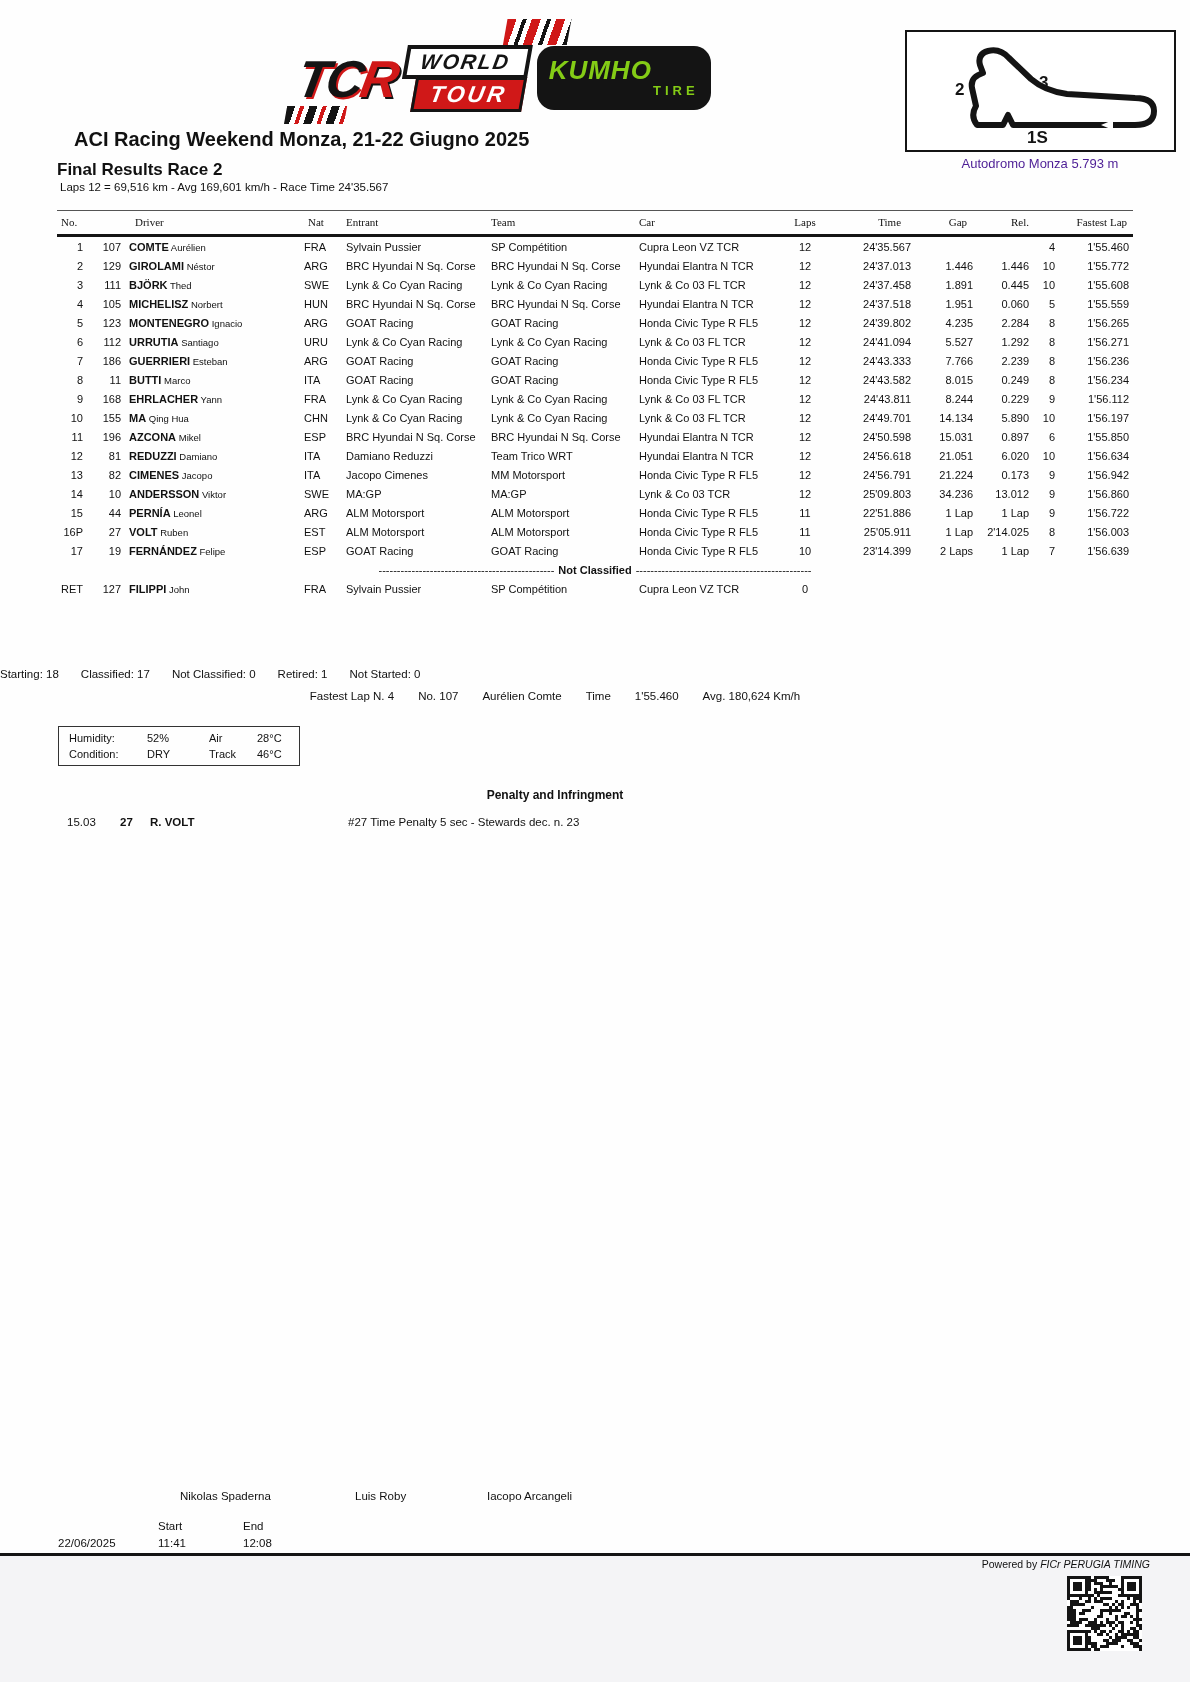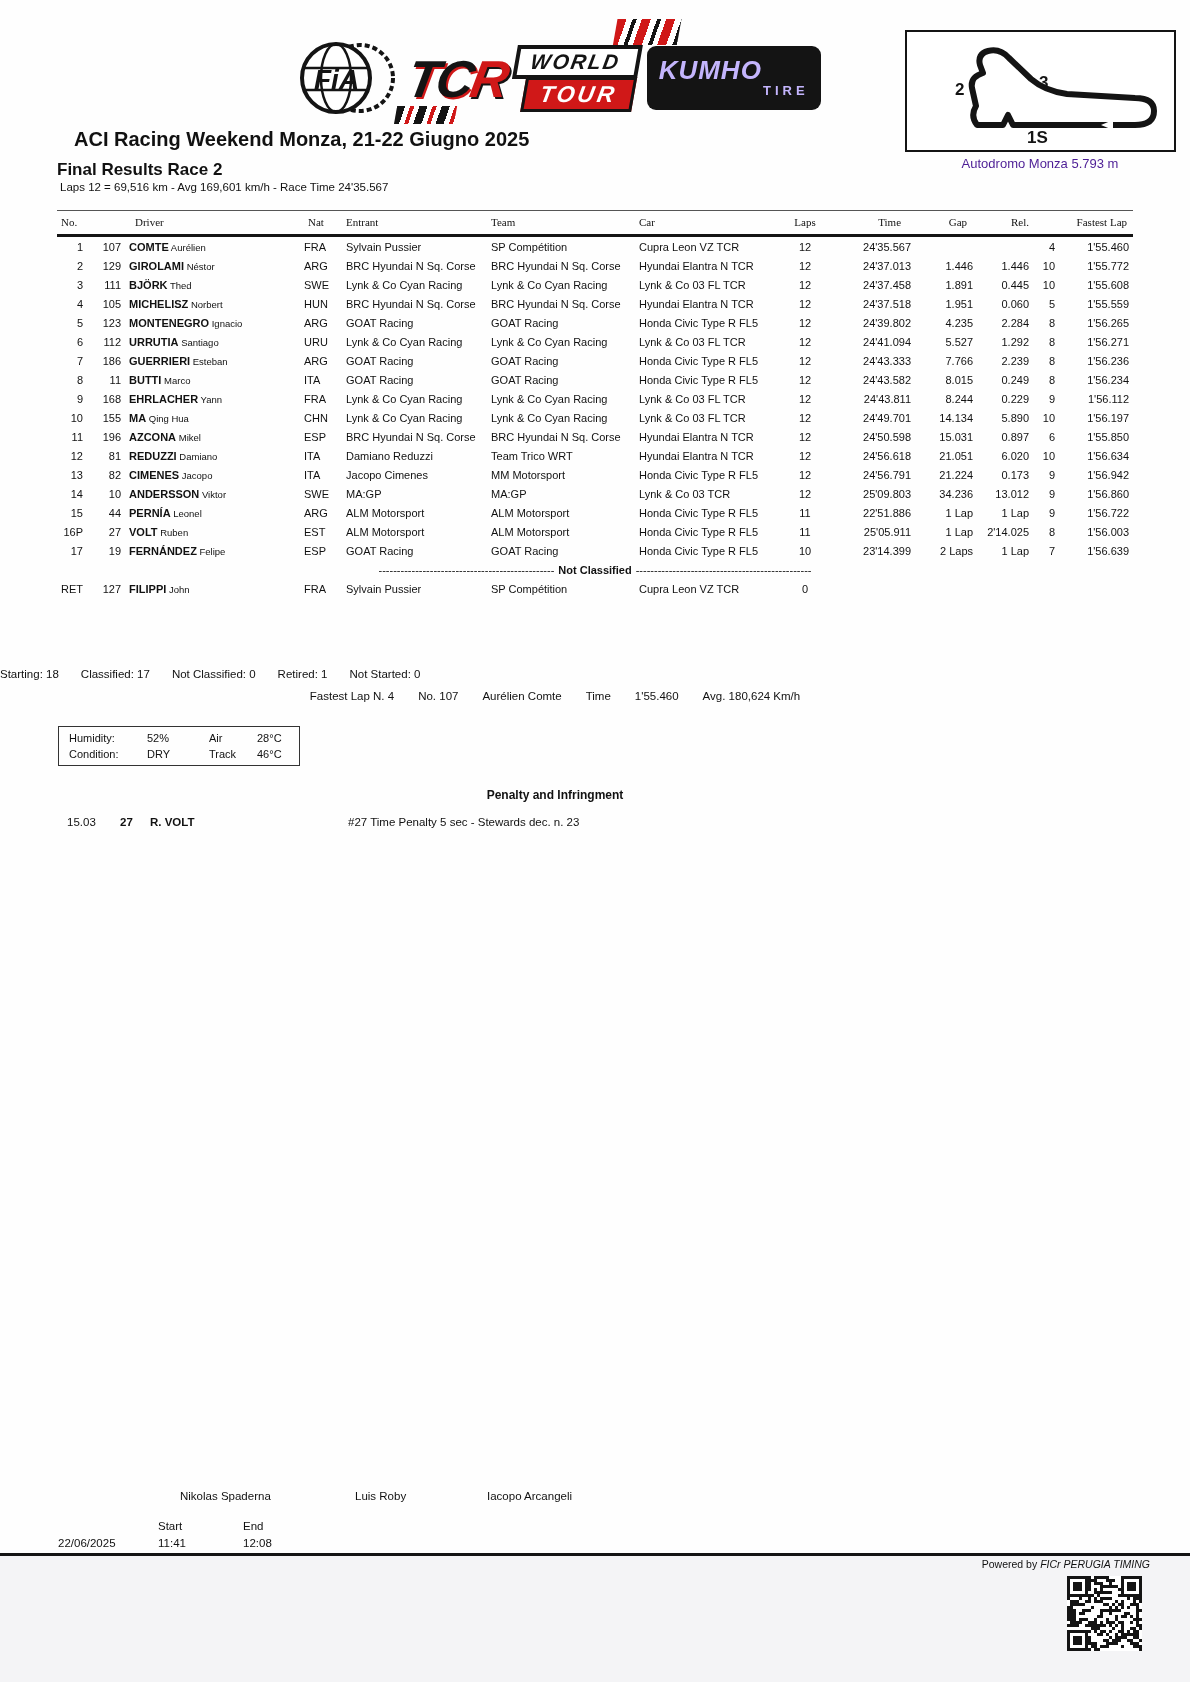--- a/index.html
+++ b/index.html
@@ -15,21 +15,21 @@
   .tcr-r{color:#d01818;text-shadow:2px 2px 0 #141414;}
   .wt-stack{position:relative;margin-left:6px;}
   .world-box{background:#fff;border:4px solid #141414;color:#141414;font-weight:900;font-style:italic;
              font-size:21px;padding:1px 12px;letter-spacing:2px;}
   .tour-box{background:#d01818;border:3px solid #141414;color:#fff;font-weight:900;font-style:italic;
             font-size:23px;padding:1px 14px;letter-spacing:3px;margin-top:-2px;margin-left:14px;width:max-content;}
   .stripes-tr{position:absolute;right:-34px;top:-26px;width:64px;height:26px;
       background:repeating-linear-gradient(100deg,#d01818 0 9px,#fff 9px 15px,#141414 15px 19px,#fff 19px 24px);}
   .stripes-bl{position:absolute;left:-6px;bottom:-12px;width:60px;height:18px;
       background:repeating-linear-gradient(100deg,#141414 0 8px,#fff 8px 13px,#d01818 13px 17px,#fff 17px 22px);}
-  .kumho-box{background:#141414;border-radius:9px;color:#c4b5fd;width:150px;height:56px;
+  .kumho-box{background:#141414;border-radius:17px;color:#84cc16;width:150px;height:56px;
              display:flex;flex-direction:column;justify-content:center;padding:4px 12px;}
   .kumho-name{font-weight:900;font-style:italic;font-size:26px;letter-spacing:1px;line-height:1;}
   .kumho-tire{font-weight:700;font-size:13px;letter-spacing:4px;align-self:flex-end;line-height:1.2;}
 
   
   .map-box{position:absolute;left:905px;top:30px;width:267px;height:118px;background:#fff;
            border:2px solid #141414;}
   .map-caption{position:absolute;left:895px;top:156px;width:290px;text-align:center;font-size:13px;color:#4c1d95;}
 
   
@@ -88,30 +88,20 @@
   .powered{position:absolute;right:40px;top:1558px;font-size:10.5px;}
   .powered .brand{font-weight:normal;font-style:italic;}
   .qr{position:absolute;left:1067px;top:1576px;width:75px;height:75px;background:#fff;}
 </style>
 </head>
 <body>
 
 <div class="page">
 
   <div class="logos">
-    <div class="fia-wrap">
-      <svg width="100" height="84" viewBox="0 0 100 84">
-        <circle cx="62" cy="42" r="33" fill="none" stroke="#141414" stroke-width="4" stroke-dasharray="5 3"></circle>
-        <circle cx="38" cy="42" r="34" fill="#fff" stroke="#141414" stroke-width="4"></circle>
-        <ellipse cx="38" cy="42" rx="15" ry="34" fill="none" stroke="#141414" stroke-width="2.5"></ellipse>
-        <line x1="5" y1="32" x2="71" y2="32" stroke="#141414" stroke-width="2.5"></line>
-        <line x1="5" y1="54" x2="71" y2="54" stroke="#141414" stroke-width="2.5"></line>
-        <text x="16" y="53" font-family="Liberation Sans, sans-serif" font-style="italic" font-weight="bold" font-size="28" fill="#141414">FiA</text>
-      </svg>
-    </div>
     <div class="tcr-logo">
       <div class="stripes-tr"></div>
       <div class="stripes-bl"></div>
       <div class="tcr-text"><span class="tcr-tc">TC</span><span class="tcr-r">R</span></div>
       <div class="wt-stack">
         <div class="world-box">WORLD</div>
         <div class="tour-box">TOUR</div>
       </div>
     </div>
     <div class="kumho-box">

